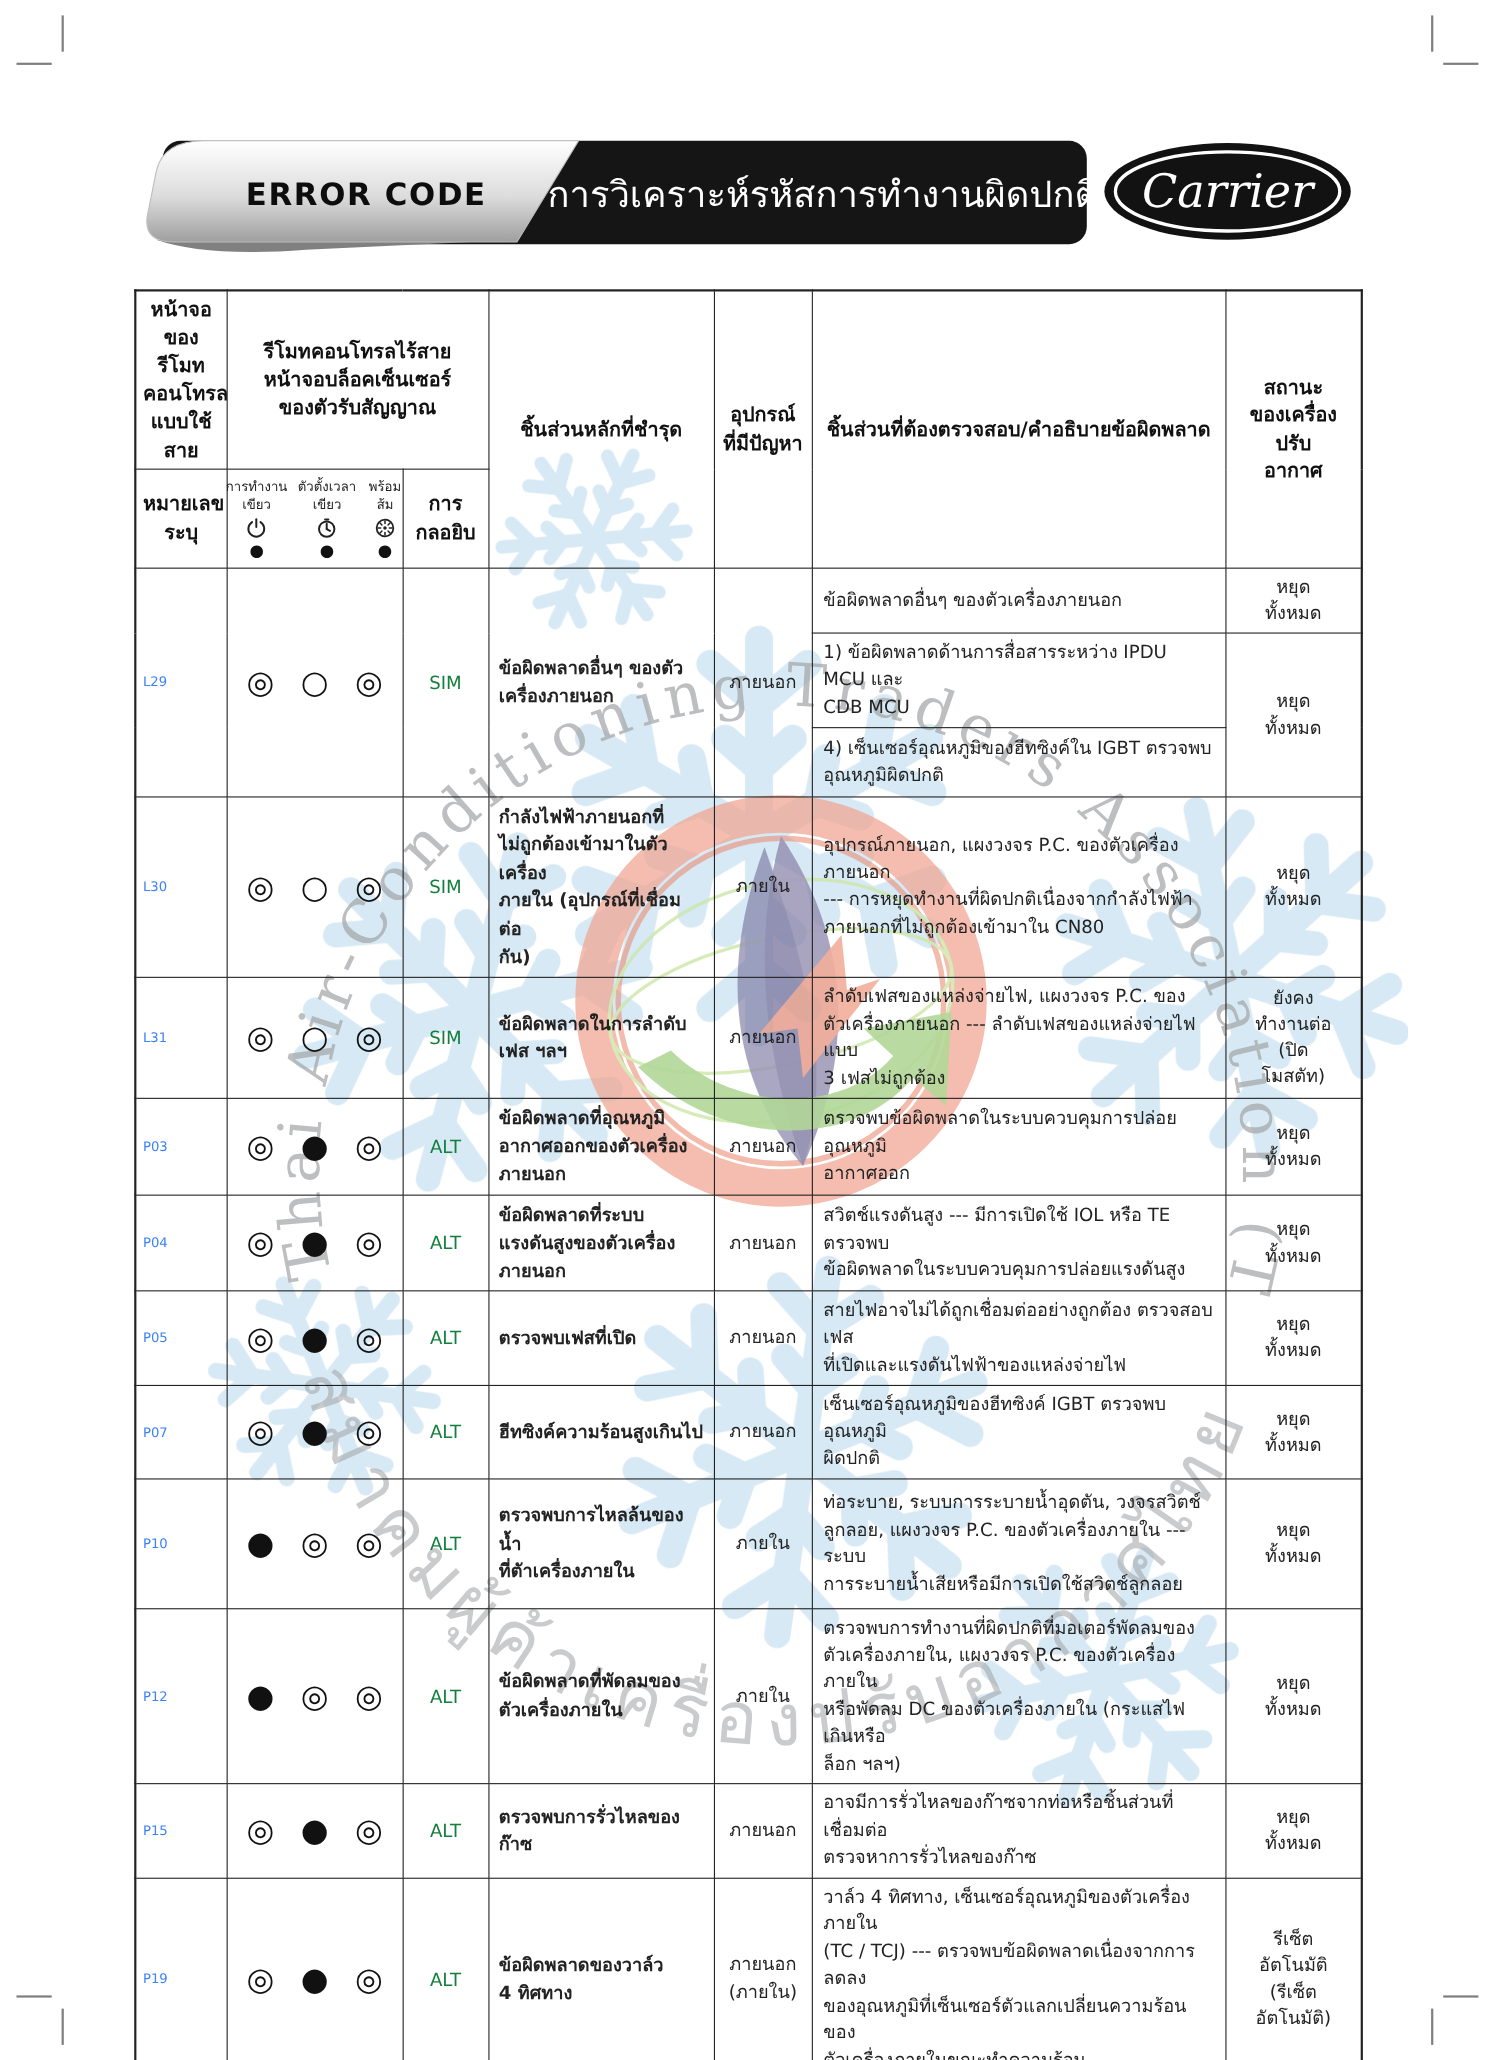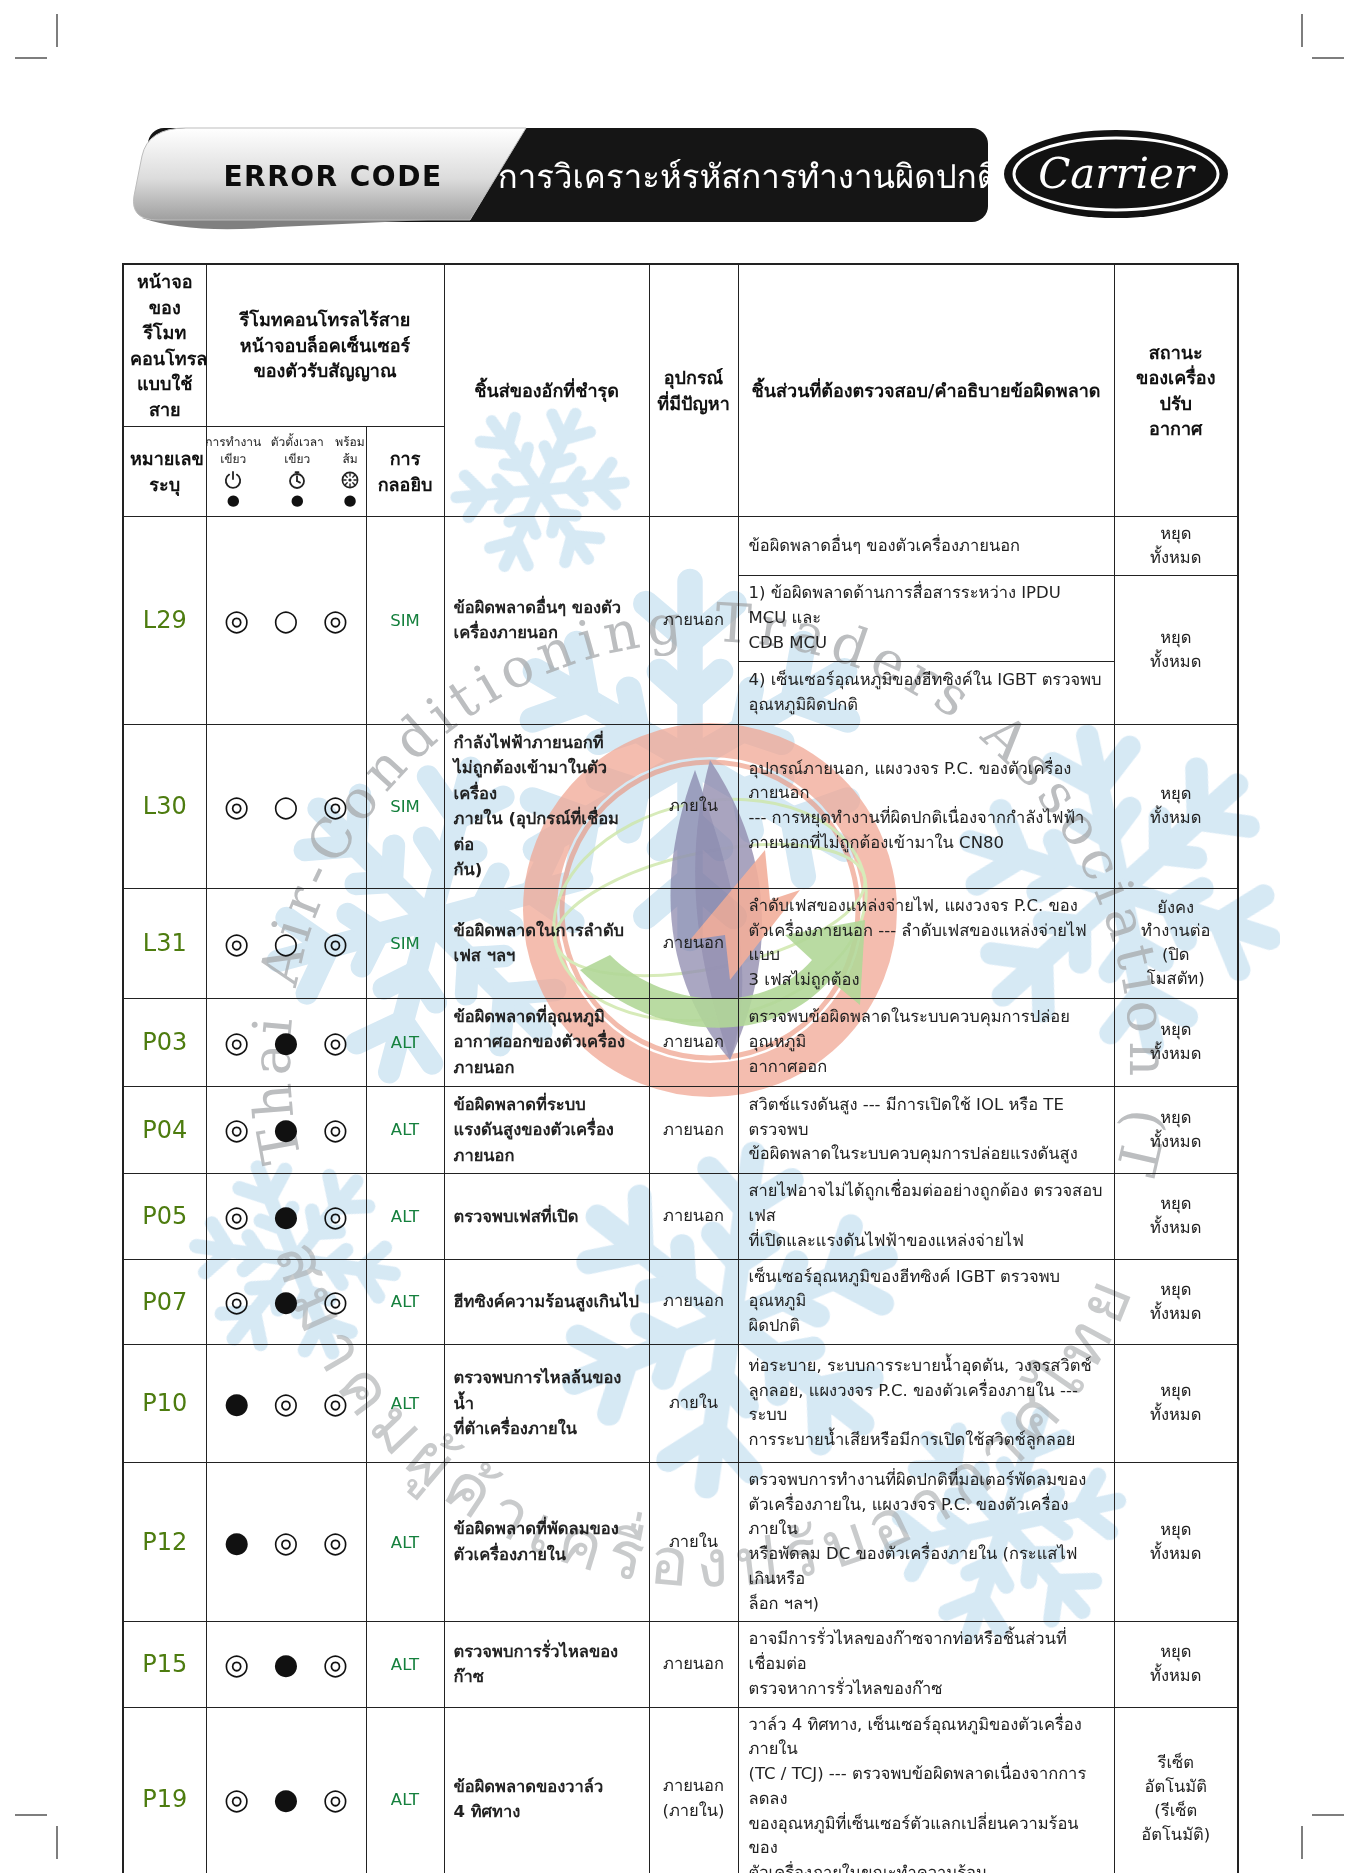--- a/index.html
+++ b/index.html
@@ -17,21 +17,21 @@
   
   .watermark{position:absolute;left:60px;top:360px;width:1220px;height:1480px;z-index:0;pointer-events:none;}
 
   
   .tablewrap{position:absolute;left:122px;top:263px;width:1119px;z-index:1;}
   table{border-collapse:collapse;table-layout:fixed;width:1115px;background:transparent;}
   td,th{border:1.6px solid #222;vertical-align:middle;padding:4px 6px;background:transparent;}
   table{border:2px solid #222;}
   th{font-weight:bold;font-size:18px;text-align:center;line-height:1.42;color:#111;}
   .pre{white-space:pre-line;}
-  .c-code{text-align:center;font-size:24px;color:#4d7c0f;}
+  .c-code{font-size:12px;color:#3b82f6;}
   .c-blink{text-align:center;font-size:16.5px;color:#15803d;}
   .c-part{font-size:16.5px;line-height:1.55;text-align:left;padding:5px 9px;color:#222;font-weight:bold;}
   .c-dev{text-align:center;font-size:16.5px;line-height:1.5;color:#222;}
   .c-desc{font-size:16.5px;line-height:1.5;text-align:left;padding:5px 10px;color:#222;}
   .c-status{text-align:center;font-size:16.5px;line-height:1.45;color:#222;}
   .leds{display:flex;justify-content:center;align-items:center;gap:24px;}
   .led{font-size:29px;line-height:1;color:#111;}
   .legend{display:flex;justify-content:center;align-items:flex-start;gap:12px;padding:2px 0;}
   .leg-col{display:flex;flex-direction:column;align-items:center;gap:3px;width:52px;text-align:center;}
   .leg-name,.leg-color{font-size:12px;font-weight:normal;line-height:1.15;color:#222;white-space:nowrap;}
@@ -154,21 +154,21 @@
 
       <tbody>
           <tr style="height:110px">
         <th class="pre">หน้าจอ
 ของรีโมท
 คอนโทรล
 แบบใช้สาย</th>
         <th colspan="2" class="pre">รีโมทคอนโทรลไร้สาย
 หน้าจอบล็อคเซ็นเซอร์
 ของตัวรับสัญญาณ</th>
-        <th rowspan="2">ชิ้นส่ของอักที่ชำรุด</th>
+        <th rowspan="2">ชิ้นส่วนหลักที่ชำรุด</th>
         <th rowspan="2" class="pre">อุปกรณ์
 ที่มีปัญหา</th>
         <th rowspan="2">ชิ้นส่วนที่ต้องตรวจสอบ/คำอธิบายข้อผิดพลาด</th>
         <th rowspan="2" class="pre">สถานะ
 ของเครื่อง
 ปรับ
 อากาศ</th>
       </tr>
 
       <tr style="height:90px">

